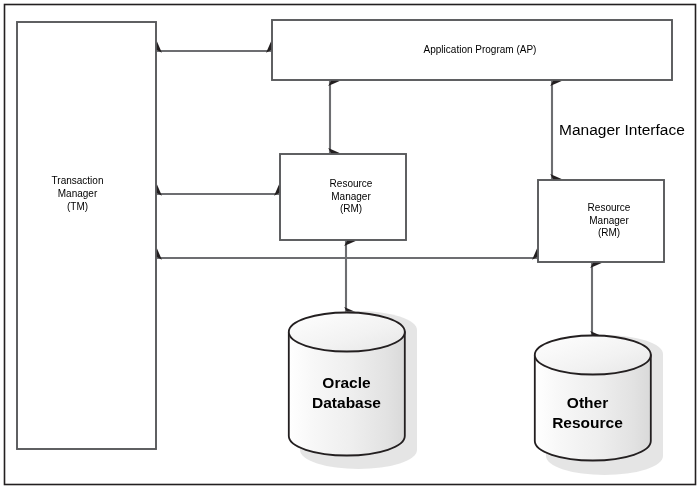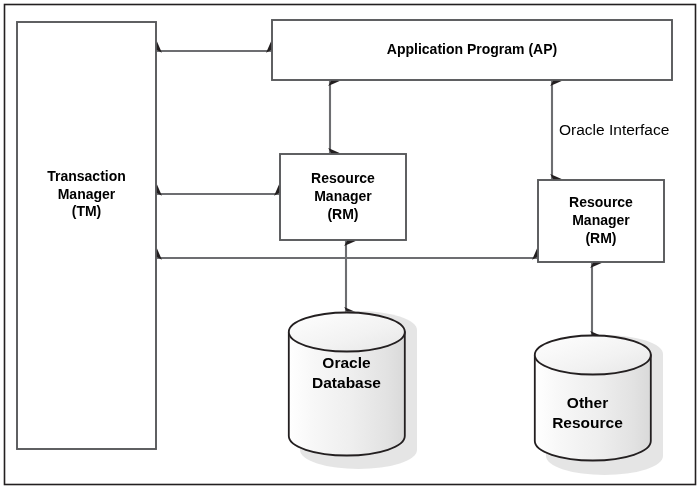--- a/index.html
+++ b/index.html
@@ -30,22 +30,23 @@
     display: flex;
     align-items: center;
     justify-content: center;
     text-align: center;
     line-height: 1.28;
     color: #000000;
     pointer-events: none;
     white-space: pre-line;
   }
   .box-label {
-    font-size: 14px;
-    font-weight: bold;
+    font-size: 10px;
+    font-weight: normal;
+    padding-left: 8px;
   }
   .cyl-label {
     font-size: 15.5px;
     font-weight: bold;
   }
   .edge-label {
     position: absolute;
     font-size: 15.5px;
     color: #000000;
     white-space: nowrap;
@@ -114,35 +115,35 @@
 
     <rect x="17" y="22" width="139" height="427" fill="#ffffff" stroke="#58595b" stroke-width="1.9"></rect>
 
     <rect x="272" y="20" width="400" height="60" fill="#ffffff" stroke="#58595b" stroke-width="1.9"></rect>
 
     <rect x="280" y="154" width="126" height="86" fill="#ffffff" stroke="#58595b" stroke-width="1.9"></rect>
 
     <rect x="538" y="180" width="126" height="82" fill="#ffffff" stroke="#58595b" stroke-width="1.9"></rect>
   </svg>
 
-  <div class="node-label box-label" style="left:17px; top:22px; width:139px; height:345px;">Transaction
+  <div class="node-label box-label" style="left:0; top:22px; width:139px; height:345px;">Transaction
 Manager
 (TM)</div>
 
   <div class="node-label box-label" style="left:272px; top:20px; width:400px; height:60px;">Application Program (AP)</div>
 
   <div class="node-label box-label" style="left:280px; top:154px; width:126px; height:86px;">Resource
 Manager
 (RM)</div>
 
   <div class="node-label box-label" style="left:538px; top:180px; width:126px; height:82px;">Resource
 Manager
 (RM)</div>
 
-  <div class="node-label cyl-label" style="left:288px; top:323px; width:117px; height:100px;">Oracle
+  <div class="node-label cyl-label" style="left:288px; top:343px; width:117px; height:100px;">Oracle
 Database</div>
 
   <div class="node-label cyl-label" style="left:534px; top:366px; width:107px; height:94px;">Other
 Resource</div>
 
-  <div class="edge-label" style="left:559px; top:121px;">Oracle Interface</div>
+  <div class="edge-label" style="left:559px; top:121px;">Manager Interface</div>
 
 </div>
 
 </body></html>

